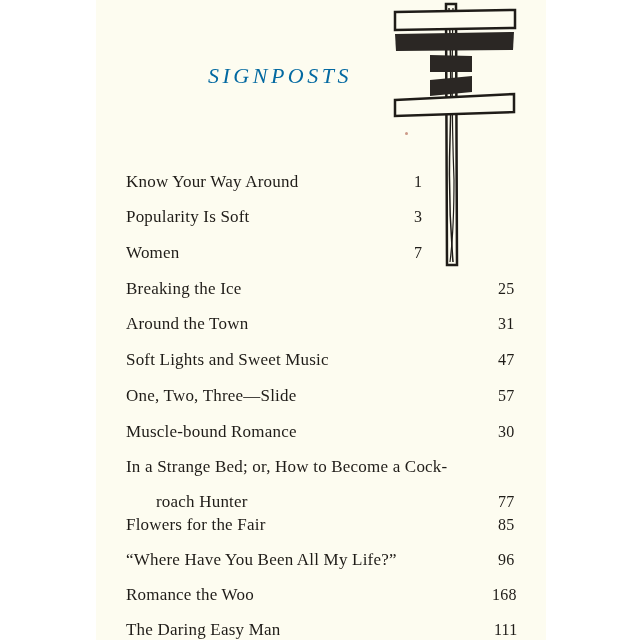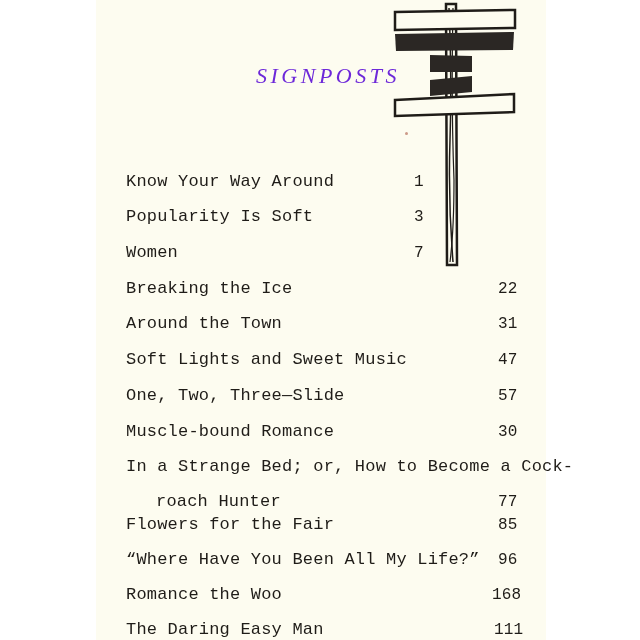--- a/index.html
+++ b/index.html
@@ -6,25 +6,25 @@
     body {
       width: 640px; height: 640px; background: #ffffff; position: relative; overflow: hidden;
       font-family: "Liberation Serif", "DejaVu Serif", serif; color: #1f1c18;
     }
     .page {
       position: absolute; left: 96px; top: 0; width: 450px; height: 640px;
       background: #fdfcf0;
     }
     .title {
       position: absolute; left: 208px; top: 63px;
-      font-style: italic; font-size: 22px; letter-spacing: 3.5px; color: #6d28d9; margin-left: 48px;
+      font-style: italic; font-size: 22px; letter-spacing: 3.5px; color: #0369a1;
     }
     .signpost { position: absolute; left: 390px; top: 0; width: 135px; height: 280px; }
     .speck { position: absolute; left: 405px; top: 132px; width: 3px; height: 3px; background: #c98; border-radius: 50%; }
-    .toc { position: absolute; left: 0; top: 0; width: 640px; height: 640px; font-family: Liberation Mono, monospace; }
+    .toc { position: absolute; left: 0; top: 0; width: 640px; height: 640px; }
     .entry { position: absolute; left: 126px; font-size: 17px; line-height: 20px; letter-spacing: 0.2px; }
     .entry .label { position: absolute; left: 0; white-space: nowrap; }
     .entry .label2 { position: absolute; left: 22px; top: 35px; white-space: nowrap; margin-left: 8px; }
     .entry .page-num { position: absolute; white-space: nowrap; font-size: 16px; }
   </style>
 </head>
 <body>
 
 <div class="page"></div>
 
@@ -55,21 +55,21 @@
   <div class="entry" style="top:207px">
     <span class="label">Popularity Is Soft</span>
     <span class="page-num" style="left:288px">3</span>
   </div>
   <div class="entry" style="top:243px">
     <span class="label">Women</span>
     <span class="page-num" style="left:288px">7</span>
   </div>
   <div class="entry" style="top:279px">
     <span class="label">Breaking the Ice</span>
-    <span class="page-num" style="left:372px">22</span>
+    <span class="page-num" style="left:372px">25</span>
   </div>
   <div class="entry" style="top:314px">
     <span class="label">Around the Town</span>
     <span class="page-num" style="left:372px">31</span>
   </div>
   <div class="entry" style="top:350px">
     <span class="label">Soft Lights and Sweet Music</span>
     <span class="page-num" style="left:372px">47</span>
   </div>
   <div class="entry" style="top:386px">

